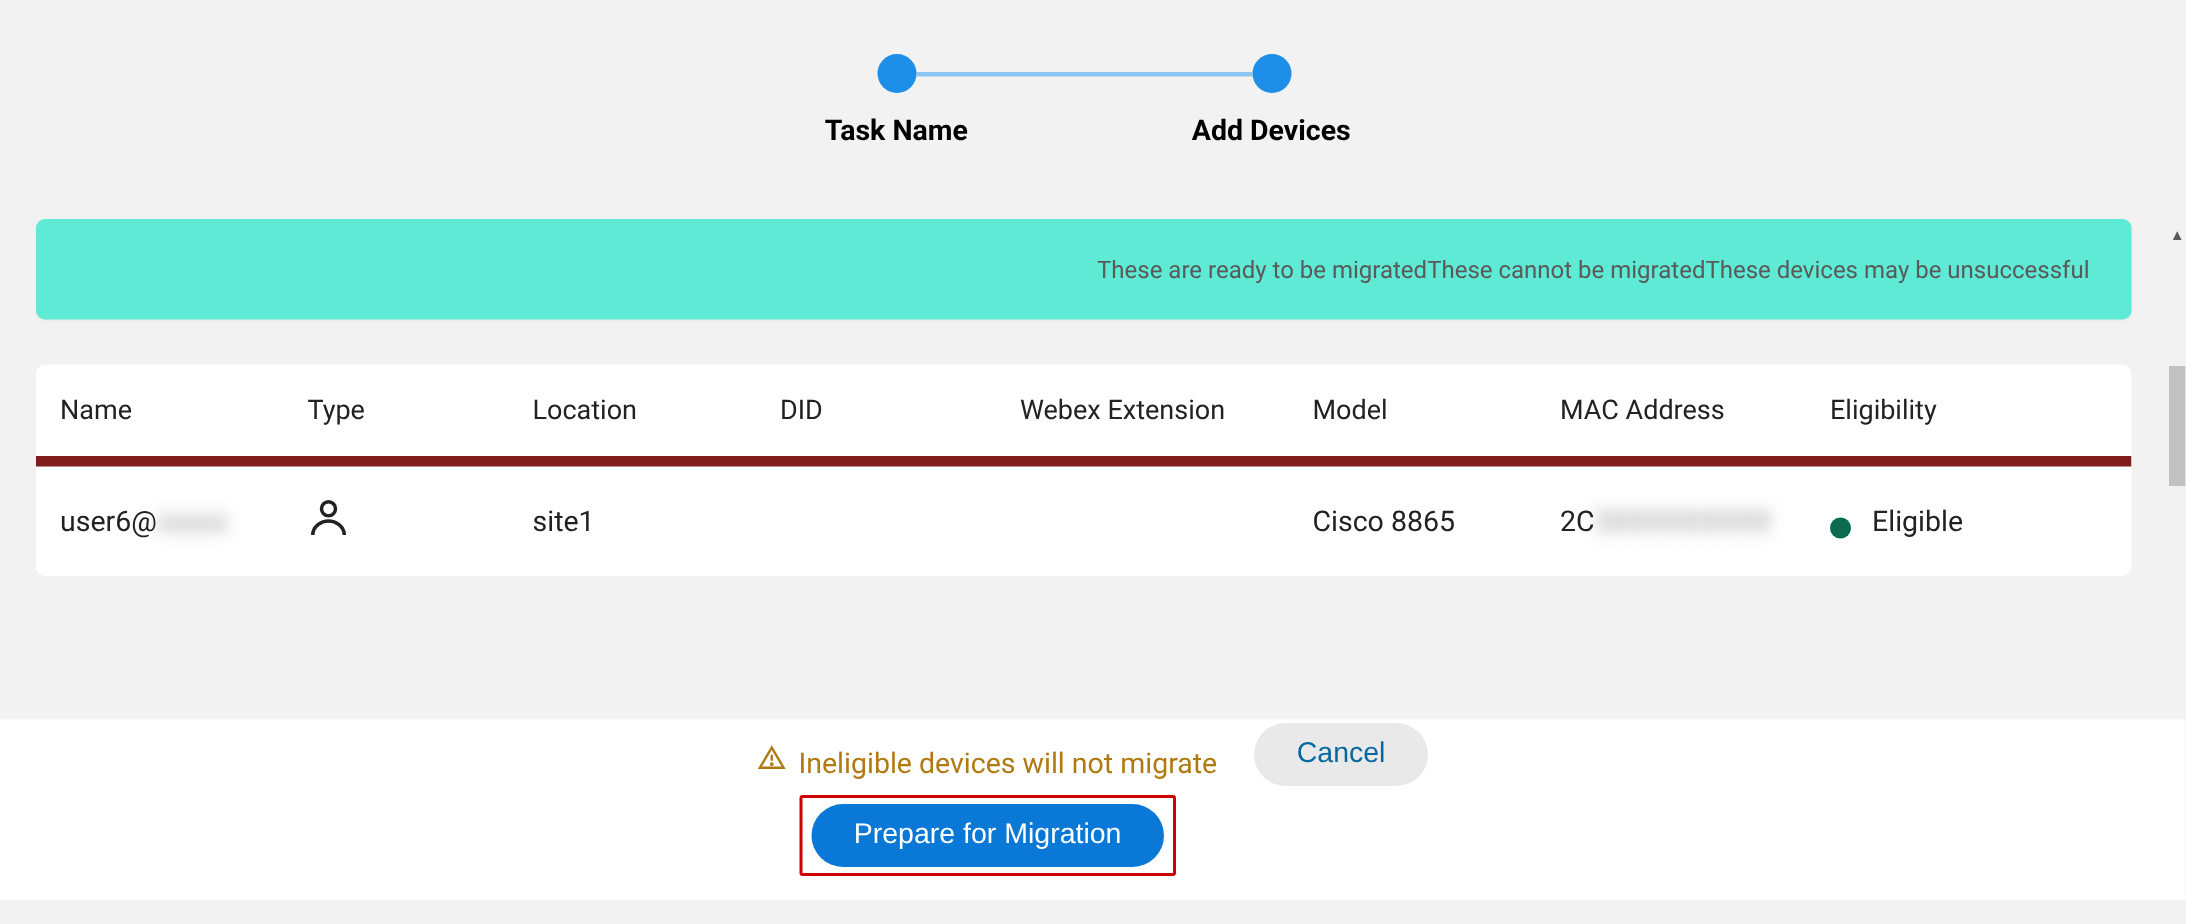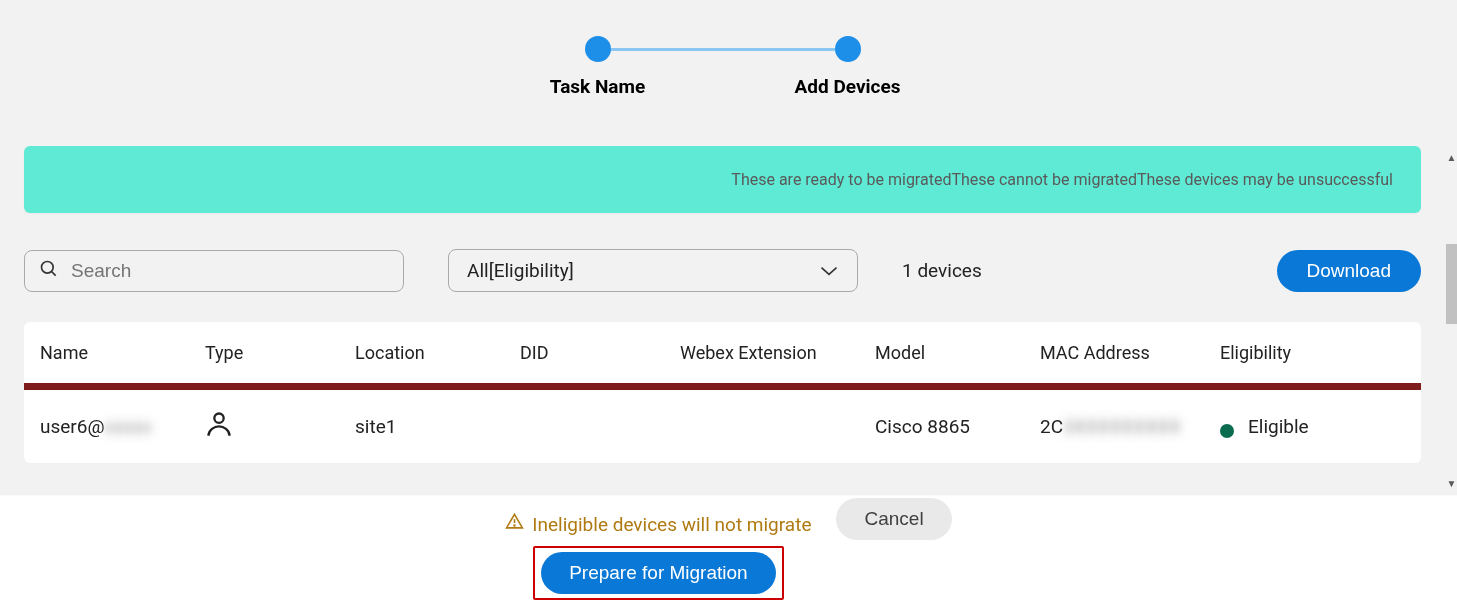--- a/index.html
+++ b/index.html
@@ -146,21 +146,21 @@
     color: #222;
     font-size: 19px;
   }
   .user-icon-cell svg { width: 28px; height: 28px; stroke:#222; fill:none; stroke-width:2; }
   .blur { color: transparent; text-shadow: 0 0 10px rgba(100,100,100,0.7); user-select:none; }
   .elig-cell { display:flex; align-items:flex-end; gap:14px; }
   .dot-green { width:14px; height:14px; border-radius:50%; background:#0a6b4e; }
   
   .footer-bar {
     position: absolute;
-    left: 0; bottom: 0;
+    left: 0; bottom: 16px;
     width: 1457px;
     height: 121px;
     background: #fff;
     display: flex;
     align-items: center;
     justify-content: center;
     gap: 25px;
     border-top: 1px solid rgba(0,0,0,0.02);
   }
   .warn-block {
@@ -186,21 +186,21 @@
     font-size: 19px;
     cursor: pointer;
   }
   .highlight-red {
     border: 2px solid #cc0000;
     padding: 4px 6px;
     border-radius: 2px;
   }
   .cancel-btn {
     background: #e9e9ea;
-    color: #404040;
+    color: #0369a1;
     border: none;
     border-radius: 22px;
     padding: 10px 28px;
     font-size: 19px;
     cursor: pointer;
     align-self: flex-start;
     margin-top: 2px;
   }
   .vscroll-thumb {
     position: absolute;
@@ -234,42 +234,20 @@
       <div class="step-label">Add Devices</div>
     </div>
   </div>
 
   <div class="status-card">
     <span>These are ready to be migrated</span>
     <span>These cannot be migrated</span>
     <span>These devices may be unsuccessful</span>
   </div>
 
-  <div class="controls-row">
-    <div class="search-wrap">
-      <span>
-        <svg viewBox="0 0 24 24">
-            <circle cx="10" cy="10" r="7"></circle>
-            <line x1="20" y1="20" x2="15" y2="15"></line>
-          </svg>
-      </span>
-      <input class="search-input" placeholder="Search" style="">
-    </div>
-    <div class="select-wrap">
-      <span>All[Eligibility]</span>
-      <span>
-        <svg viewBox="0 0 24 14">
-            <polyline points="3,3 12,11 21,3"></polyline>
-          </svg>
-      </span>
-    </div>
-    <span class="device-count">1 devices</span>
-    <div class="spacer"></div>
-    <button class="download-btn">Download</button>
-  </div>
 
   <div class="table-card">
     <div class="table-head">
       <div>Name</div>
       <div>Type</div>
       <div>Location</div>
       <div>DID</div>
       <div>Webex Extension</div>
       <div>Model</div>
       <div>MAC Address</div>

